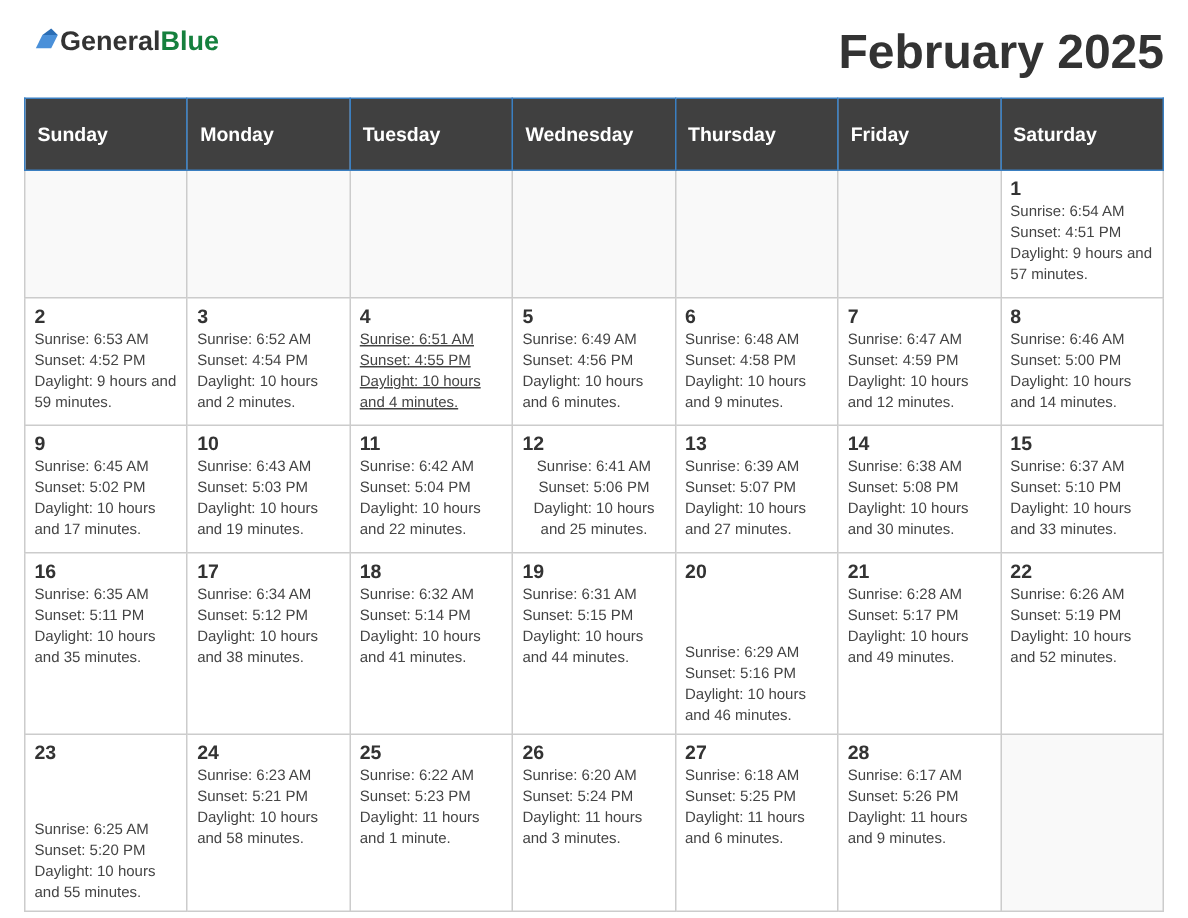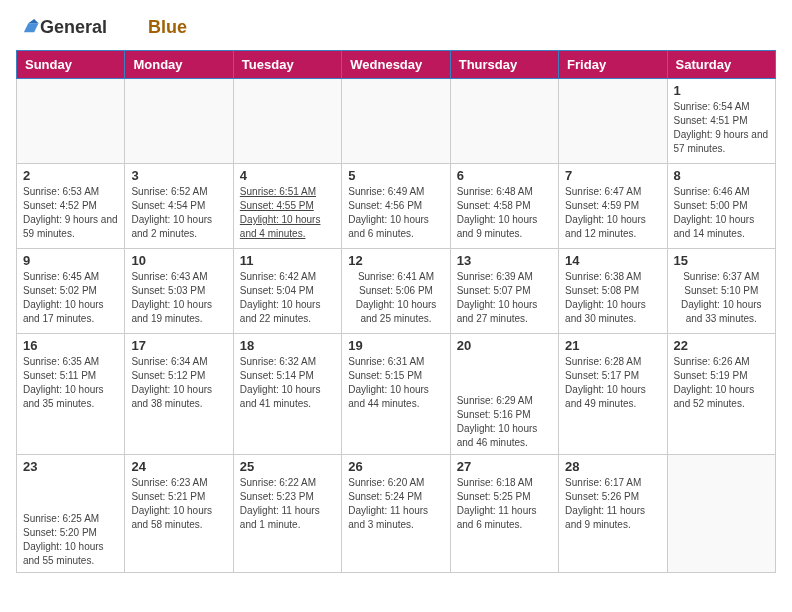--- a/index.html
+++ b/index.html
@@ -22,22 +22,21 @@
     }
     .logo-text-general {
       font-size: 18px;
       font-weight: bold;
       color: #333;
       text-align: center;
     }
     .logo-text-blue {
       font-size: 18px;
       font-weight: bold;
-      color: #a16207;
-      padding-left: 41px;
+      color: #15803d;
     }
     .logo-icon {
       width: 22px;
       height: 22px;
       margin-left: 2px;
     }
     .title-block {
       text-align: right;
     }
     .month-year {
@@ -47,25 +46,25 @@
     }
     .location {
       font-size: 14px;
       color: #555;
     }
     .calendar {
       width: 100%;
       border-collapse: collapse;
     }
     .calendar th {
-      background-color: #be185d;
+      background-color: #404040;
       color: #fff;
       font-size: 13px;
       font-weight: bold;
-      padding: 6px 8px;
+      padding: 16px 8px;
       text-align: left;
       border: 1px solid #3a7fc1;
     }
     .calendar td {
       vertical-align: top;
       border: 1px solid #ccc;
       padding: 4px 6px;
       width: 108px;
       min-height: 80px;
       font-size: 10.5px;
@@ -98,20 +97,21 @@
   <div class="logo">
     <svg class="logo-icon" viewBox="0 0 30 30">
       <polygon points="8,22 22,22 28,10 14,10" fill="#4a90d9"></polygon>
       <polygon points="14,10 28,10 22,4" fill="#2a6db5"></polygon>
     </svg>
     <div>
       <span class="logo-text-general">General</span><span class="logo-text-blue">Blue</span>
     </div>
   </div>
   <div class="title-block">
+    <div class="month-year">February 2025</div>
   </div>
 </div>
 
 <table class="calendar">
   <thead>
     <tr>
     <th>Sunday</th>
         <th>Monday</th>
         <th>Tuesday</th>
         <th>Wednesday</th>
@@ -211,21 +211,21 @@
 Daylight: 10 hours and 27 minutes.</div>
         </td>
         <td>
           <span class="day-num">14</span>
           <div class="day-info" style="white-space: pre-line;">Sunrise: 6:38 AM
 Sunset: 5:08 PM
 Daylight: 10 hours and 30 minutes.</div>
         </td>
         <td>
           <span class="day-num">15</span>
-          <div class="day-info" style="white-space: pre-line; text-align: center;">Sunrise: 6:37 AM
+          <div class="day-info" style="white-space: pre-line;">Sunrise: 6:37 AM
 Sunset: 5:10 PM
 Daylight: 10 hours and 33 minutes.</div>
         </td>
       </tr>
       <tr class="week-row">
         <td>
           <span class="day-num">16</span>
           <div class="day-info" style="white-space: pre-line;">Sunrise: 6:35 AM
 Sunset: 5:11 PM
 Daylight: 10 hours and 35 minutes.</div>

